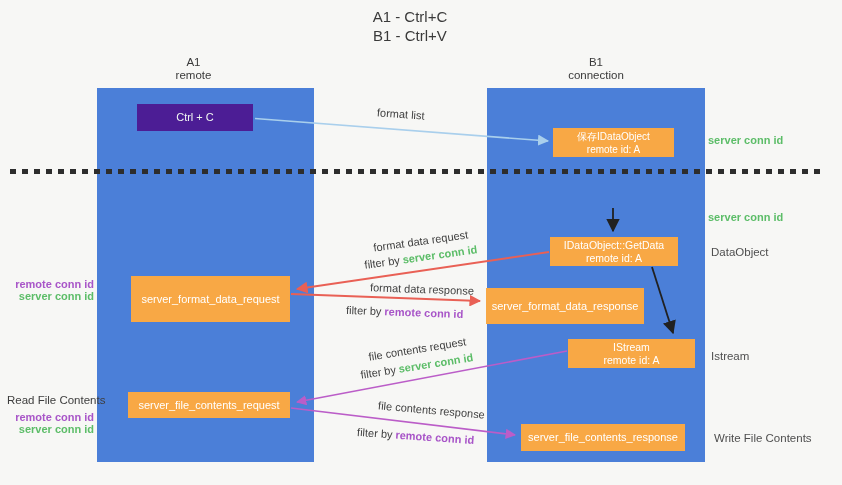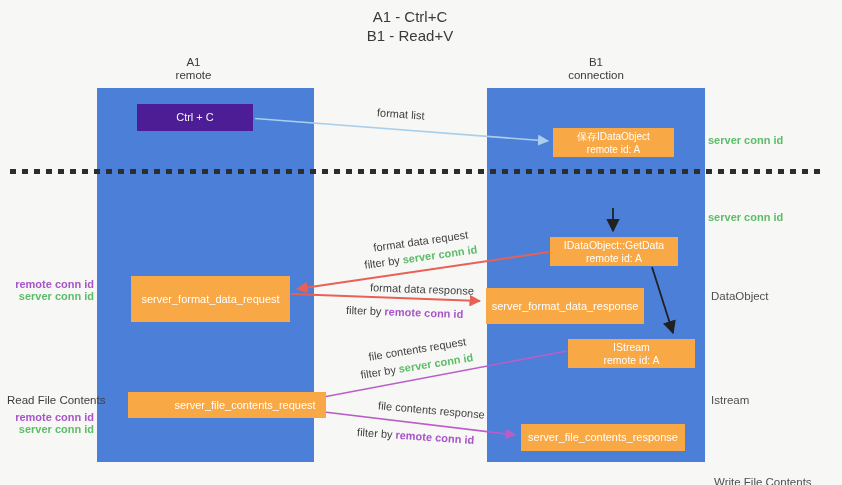--- a/index.html
+++ b/index.html
@@ -25,33 +25,33 @@
 
   .node{position:absolute;display:flex;flex-direction:column;align-items:center;
         justify-content:center;color:#fff;text-align:center;z-index:3;
         font-size:11px;line-height:13px;}
   .orange{background:#f8a845;}
   .green{background:#4c1d95;color:#f2f8f2;}
 
   .lbl{position:absolute;font-size:11px;color:#3f3f3f;white-space:nowrap;z-index:3;}
   .g{color:#5cbd68;font-weight:bold;}
   .p{color:#a855c8;font-weight:bold;}
-  .gray{color:#4f4f4f;font-size:11.5px;margin-top:44px;}
+  .gray{color:#4f4f4f;font-size:11.5px;}
   .dark{color:#3d3d3d;font-size:11.5px;}
   .filter-val{margin-left:3px;}
   .right-align{text-align:right;line-height:12px;font-size:11px;}
 </style>
 </head>
 <body>
 
 <div class="stage">
 
   <div class="title">
     <div>A1 - Ctrl+C</div>
-    <div>B1 - Read+V</div>
+    <div>B1 - Ctrl+V</div>
   </div>
 
   <div class="lane-header lh-left">
     <div>A1</div>
     <div>remote</div>
   </div>
   <div class="lane-header lh-right">
     <div>B1</div>
     <div>connection</div>
   </div>
@@ -106,21 +106,21 @@
 
   <div class="node orange" style="left:486px;top:288px;width:158px;height:36px;">
     <span>server_format_data_response</span>
   </div>
 
   <div class="node orange" style="left:568px;top:339px;width:127px;height:29px;font-size:10.5px;">
     <span>IStream</span>
     <span>remote id: A</span>
   </div>
 
-  <div class="node orange" style="left:128px;top:392px;width:162px;height:26px;padding-left:36px;">
+  <div class="node orange" style="left:128px;top:392px;width:162px;height:26px;">
     <span>server_file_contents_request</span>
   </div>
 
   <div class="node orange" style="left:521px;top:424px;width:164px;height:27px;">
     <span>server_file_contents_response</span>
   </div>
 
   <div class="lbl" style="left:377px;top:108px;transform:rotate(4deg);">format list</div>
 
   <div class="lbl" style="left:373px;top:235px;transform:rotate(-8deg);">format data request</div>

